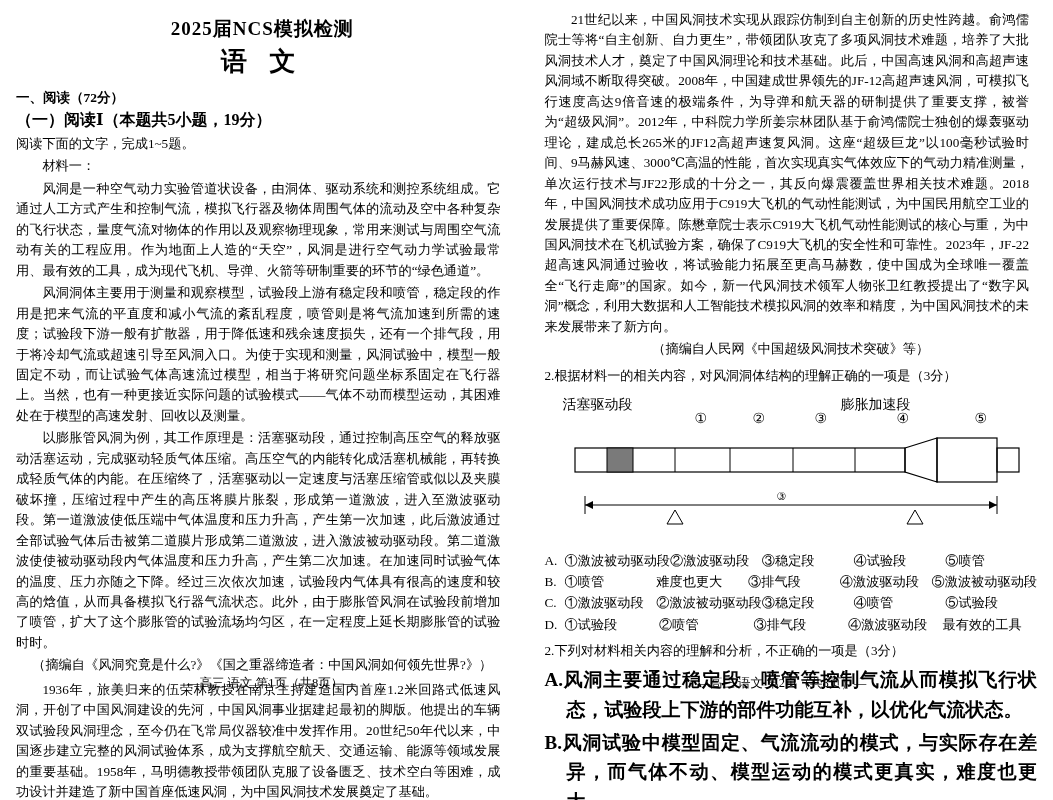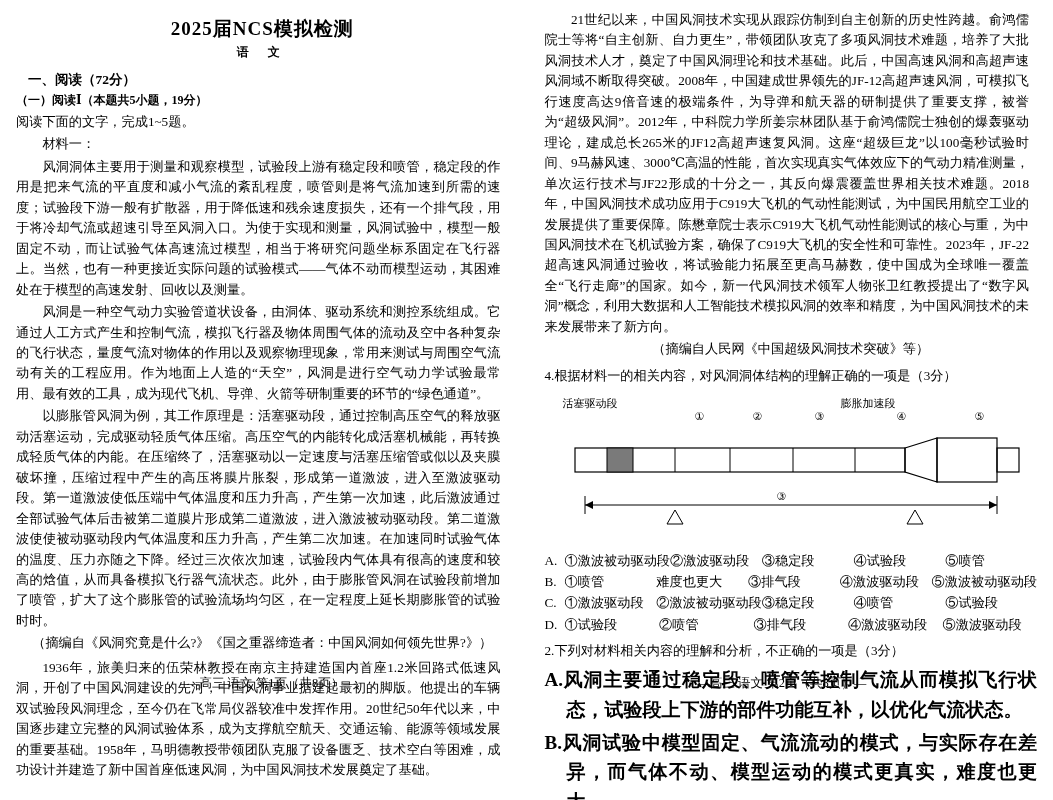--- a/index.html
+++ b/index.html
@@ -33,32 +33,32 @@
 
   .doc-title {
     text-align: center;
     font-size: 19px;
     font-weight: bold;
     letter-spacing: 1px;
     margin: 6px 0 2px 0;
   }
   .doc-subtitle {
     text-align: center;
-    font-size: 12px;
+    font-size: 26px;
     font-weight: bold;
     letter-spacing: 8px;
     margin: 2px 0 10px 0;
   }
   .sec-head {
     font-size: 13.5px;
     font-weight: bold;
-    margin: 6px 0 3px 12px;
+    margin: 6px 0 3px 0;
   }
   .sub-head {
-    font-size: 12px;
+    font-size: 16px;
     font-weight: bold;
     margin: 3px 0 3px 0;
   }
   p.body {
     font-size: 13.2px;
     line-height: 1.55;
     margin: 0 8px 2px 0;
     text-align: justify;
     text-justify: inter-ideograph;
   }
@@ -101,21 +101,21 @@
 
   
   .figure {
     margin: 10px 0 2px 0;
     position: relative;
     height: 150px;
   }
   .fig-labels {
     position: relative;
     height: 34px;
-    font-size: 11px;
+    font-size: 14px;
   }
   .fig-labels span {
     position: absolute;
     white-space: nowrap;
   }
   .tunnel {
     position: relative;
     height: 62px;
     margin: 0 10px;
   }
@@ -141,34 +141,34 @@
 <div class="page">
 
   <div class="col col-left">
     <div class="doc-title">2025届NCS模拟检测</div>
     <div class="doc-subtitle">语  文</div>
 
     <div class="sec-head">一、阅读（72分）</div>
     <div class="sub-head">（一）阅读Ⅰ（本题共5小题，19分）</div>
     <p class="body noindent">阅读下面的文字，完成1~5题。</p>
     <p class="body indent">材料一：</p>
+    <p class="body indent">风洞是一种空气动力实验管道状设备，由洞体、驱动系统和测控系统组成。它通过人工方式产生和控制气流，模拟飞行器及物体周围气体的流动及空中各种复杂的飞行状态，量度气流对物体的作用以及观察物理现象，常用来测试与周围空气流动有关的工程应用。作为地面上人造的“天空”，风洞是进行空气动力学试验最常用、最有效的工具，成为现代飞机、导弹、火箭等研制重要的环节的“绿色通道”。</p>
     <p class="body indent">风洞洞体主要用于测量和观察模型，试验段上游有稳定段和喷管，稳定段的作用是把来气流的平直度和减小气流的紊乱程度，喷管则是将气流加速到所需的速度；试验段下游一般有扩散器，用于降低速和残余速度损失，还有一个排气段，用于将冷却气流或超速引导至风洞入口。为使于实现和测量，风洞试验中，模型一般固定不动，而让试验气体高速流过模型，相当于将研究问题坐标系固定在飞行器上。当然，也有一种更接近实际问题的试验模式——气体不动而模型运动，其困难处在于模型的高速发射、回收以及测量。</p>
-    <p class="body indent">风洞是一种空气动力实验管道状设备，由洞体、驱动系统和测控系统组成。它通过人工方式产生和控制气流，模拟飞行器及物体周围气体的流动及空中各种复杂的飞行状态，量度气流对物体的作用以及观察物理现象，常用来测试与周围空气流动有关的工程应用。作为地面上人造的“天空”，风洞是进行空气动力学试验最常用、最有效的工具，成为现代飞机、导弹、火箭等研制重要的环节的“绿色通道”。</p>
     <p class="body indent">以膨胀管风洞为例，其工作原理是：活塞驱动段，通过控制高压空气的释放驱动活塞运动，完成驱动轻质气体压缩。高压空气的内能转化成活塞机械能，再转换成轻质气体的内能。在压缩终了，活塞驱动以一定速度与活塞压缩管或似以及夹膜破坏撞，压缩过程中产生的高压将膜片胀裂，形成第一道激波，进入至激波驱动段。第一道激波使低压端中气体温度和压力升高，产生第一次加速，此后激波通过全部试验气体后击被第二道膜片形成第二道激波，进入激波被动驱动段。第二道激波使使被动驱动段内气体温度和压力升高，产生第二次加速。在加速同时试验气体的温度、压力亦随之下降。经过三次依次加速，试验段内气体具有很高的速度和较高的焓值，从而具备模拟飞行器气流状态。此外，由于膨胀管风洞在试验段前增加了喷管，扩大了这个膨胀管的试验流场均匀区，在一定程度上延长期膨胀管的试验时时。</p>
     <p class="src">（摘编自《风洞究竟是什么?》《国之重器缔造者：中国风洞如何领先世界?》）</p>
     <p class="body indent">1936年，旅美归来的伍荣林教授在南京主持建造国内首座1.2米回路式低速风洞，开创了中国风洞建设的先河，中国风洞事业据建起最初的脚版。他提出的车辆双试验段风洞理念，至今仍在飞常局仪器较准中发挥作用。20世纪50年代以来，中国逐步建立完整的风洞试验体系，成为支撑航空航天、交通运输、能源等领域发展的重要基础。1958年，马明德教授带领团队克服了设备匮乏、技术空白等困难，成功设计并建造了新中国首座低速风洞，为中国风洞技术发展奠定了基础。</p>
 
     <div class="footer footer-l">—高三 语文 第1页（共8页）—</div>
   </div>
 
   <div class="col col-right">
     <p class="body indent">21世纪以来，中国风洞技术实现从跟踪仿制到自主创新的历史性跨越。俞鸿儒院士等将“自主创新、自力更生”，带领团队攻克了多项风洞技术难题，培养了大批风洞技术人才，奠定了中国风洞理论和技术基础。此后，中国高速风洞和高超声速风洞域不断取得突破。2008年，中国建成世界领先的JF-12高超声速风洞，可模拟飞行速度高达9倍音速的极端条件，为导弹和航天器的研制提供了重要支撑，被誉为“超级风洞”。2012年，中科院力学所姜宗林团队基于俞鸿儒院士独创的爆轰驱动理论，建成总长265米的JF12高超声速复风洞。这座“超级巨龙”以100毫秒试验时间、9马赫风速、3000℃高温的性能，首次实现真实气体效应下的气动力精准测量，单次运行技术与JF22形成的十分之一，其反向爆震覆盖世界相关技术难题。2018年，中国风洞技术成功应用于C919大飞机的气动性能测试，为中国民用航空工业的发展提供了重要保障。陈懋章院士表示C919大飞机气动性能测试的核心与重，为中国风洞技术在飞机试验方案，确保了C919大飞机的安全性和可靠性。2023年，JF-22超高速风洞通过验收，将试验能力拓展至更高马赫数，使中国成为全球唯一覆盖全“飞行走廊”的国家。如今，新一代风洞技术领军人物张卫红教授提出了“数字风洞”概念，利用大数据和人工智能技术模拟风洞的效率和精度，为中国风洞技术的未来发展带来了新方向。</p>
     <p class="src">（摘编自人民网《中国超级风洞技术突破》等）</p>
 
-    <p class="q-stem">4.根据材料一的相关内容，对风洞洞体结构的理解正确的一项是（3分）</p>
+    <p class="q-stem">2.根据材料一的相关内容，对风洞洞体结构的理解正确的一项是（3分）</p>
 
     <div class="figure">
       <div class="fig-labels">
         <span style="left:18px; top:0;">活塞驱动段</span>
         <span style="left:150px; top:14px;">①</span>
         <span style="left:208px; top:14px;">②</span>
         <span style="left:270px; top:14px;">③</span>
         <span style="left:296px; top:0;">膨胀加速段</span>
         <span style="left:352px; top:14px;">④</span>
         <span style="left:430px; top:14px;">⑤</span>
@@ -239,21 +239,21 @@
           <span>⑤试验段</span>
         </span>
       </div>
       <div class="opt-row">
         <span class="lbl">D.</span>
         <span class="segs opt4">
           <span>①试验段</span>
           <span>②喷管</span>
           <span>③排气段</span>
           <span>④激波驱动段</span>
-          <span>⑤激波驱动段</span>
+          <span>最有效的工具</span>
         </span>
       </div>
     </div>
 
     <p class="q-stem">2.下列对材料相关内容的理解和分析，不正确的一项是（3分）</p>
     <p class="q2-opt">A.风洞主要通过稳定段、喷管等控制气流从而模拟飞行状态，试验段上下游的部件功能互补，以优化气流状态。</p>
     <p class="q2-opt">B.风洞试验中模型固定、气流流动的模式，与实际存在差异，而气体不动、模型运动的模式更真实，难度也更大。</p>
     <p class="q2-opt">C.JF-22的建成使中国成为全球唯一覆盖全“飞行走廊”的国家，说明中国已完全掌握高超声速飞行器研发技术。</p>
 
     <div class="footer">—高三 语文 第2页（共8页）—</div>

